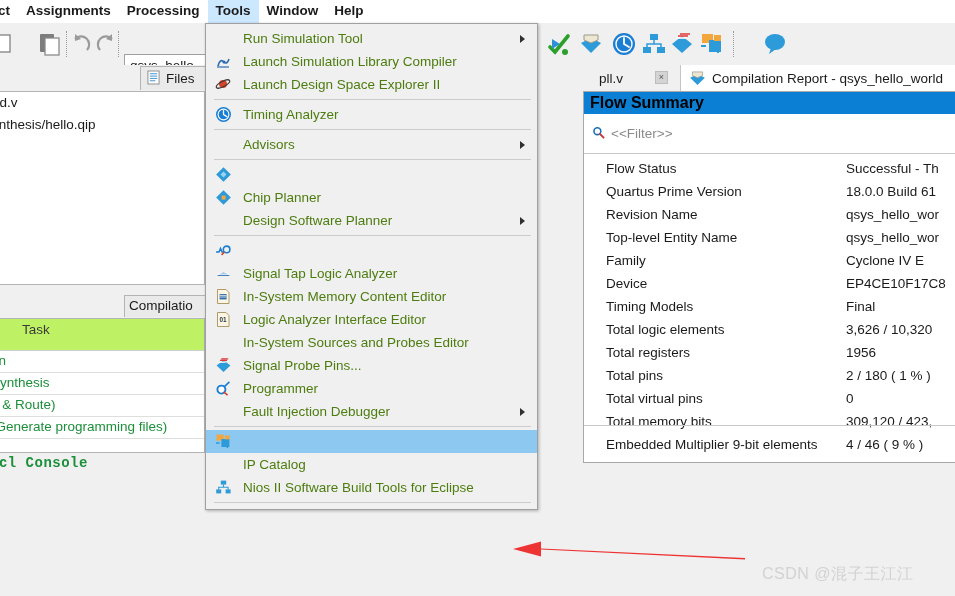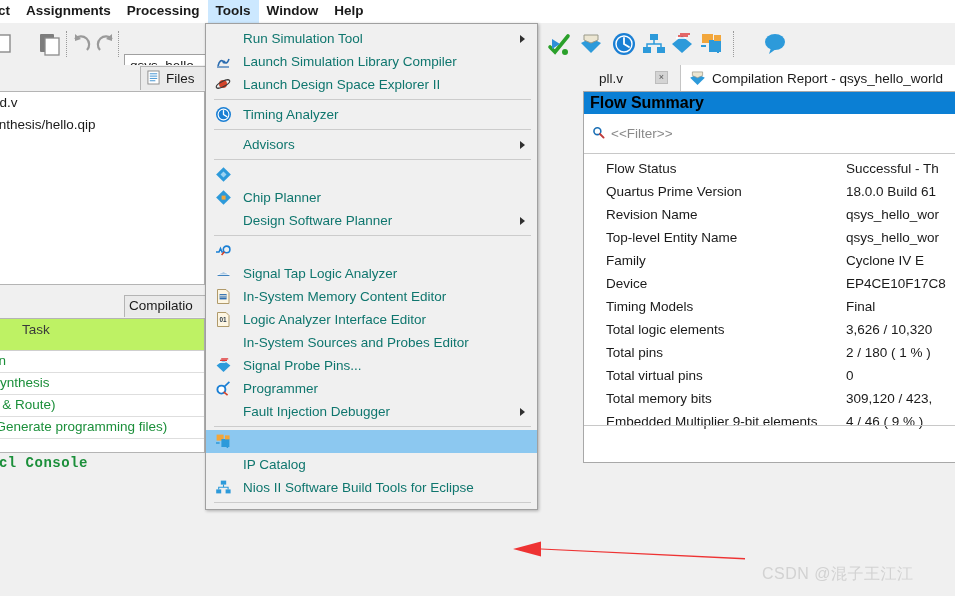--- a/index.html
+++ b/index.html
@@ -337,21 +337,21 @@
     box-sizing: border-box;
     padding: 3px 0 3px 0;
     z-index: 60;
   }
   .mi {
     position: relative;
     height: 23px;
     display: flex;
     align-items: center;
     font-size: 13.5px;
-    color: #0f766e;
+    color: #4d7c0f;
     padding-left: 37px;
     box-sizing: border-box;
     white-space: nowrap;
     text-align: center;
   }
   .mi.sel {
     background: #8cc8f0;
   }
   .mi .ic {
     position: absolute;
@@ -600,20 +600,24 @@
     </div>
     <div class="flow-row">
       <div class="k">Timing Models</div>
       <div class="v">Final</div>
     </div>
     <div class="flow-row">
       <div class="k">Total logic elements</div>
       <div class="v">3,626 / 10,320</div>
     </div>
     <div class="flow-row">
+      <div class="k">Total registers</div>
+      <div class="v">1956</div>
+    </div>
+    <div class="flow-row">
       <div class="k">Total pins</div>
       <div class="v">2 / 180 ( 1 % )</div>
     </div>
     <div class="flow-row">
       <div class="k">Total virtual pins</div>
       <div class="v">0</div>
     </div>
     <div class="flow-row">
       <div class="k">Total memory bits</div>
       <div class="v">309,120 / 423,</div>

